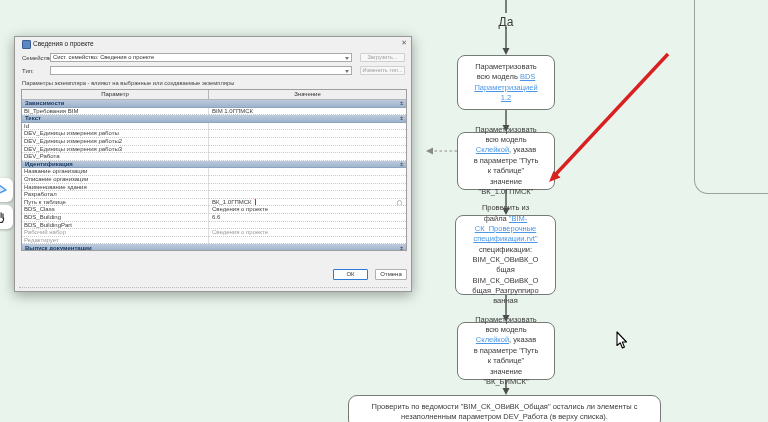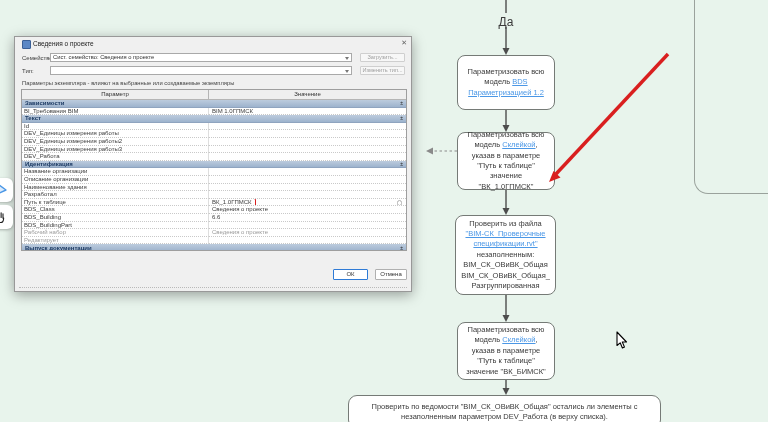--- a/index.html
+++ b/index.html
@@ -8,21 +8,21 @@
     background:#e8f4ec;
     font-family:"Liberation Sans", sans-serif;
     -webkit-font-smoothing:antialiased;
   }
   
   .flowbox{
     position:absolute;box-sizing:border-box;background:#fff;
     border:1.6px solid #757a76;border-radius:8px;
     display:flex;align-items:center;justify-content:center;
     text-align:center;font-size:7.5px;line-height:1.38;color:#3a3a3a;
-    padding:3px 5px;overflow-wrap:anywhere;word-break:break-word;z-index:2;
+    padding:3px 15px;overflow-wrap:anywhere;word-break:break-word;z-index:2;
   }
   .flowbox a, .flowlink{color:#4a97e6;text-decoration:underline;cursor:pointer;}
   #box1{left:457px;top:55px;width:98px;height:55px;}
   #box2{left:457px;top:132px;width:98px;height:58px;}
   #box3{left:455px;top:215px;width:101px;height:80px;}
   #box4{left:457px;top:322px;width:98px;height:58px;}
   #box5{left:348px;top:395px;width:313px;height:34px;border-radius:9px;}
   #da-label{
     position:absolute;left:496px;top:15px;width:20px;text-align:center;
     font-size:12px;color:#3a3a3a;background:#e8f4ec;z-index:2;
@@ -107,21 +107,21 @@
 
 <div id="da-label">Да</div>
 
 <div class="flowbox" id="box1">
   <span><span>Параметризовать всю модель </span><span class="flowlink">BDS Параметризацией 1.2</span><span></span></span>
 </div>
 <div class="flowbox" id="box2">
   <span><span>Параметризовать всю модель </span><span class="flowlink">Склейкой</span><span>, указав в параметре "Путь к таблице" значение "ВК_1.0ГПМСК"</span></span>
 </div>
 <div class="flowbox" id="box3">
-  <span><span>Проверить из файла </span><span class="flowlink">"BIM-СК_Проверочные спецификации.rvt"</span><span> незаполненным: BIM_СК_ОВиВК_Общая BIM_СК_ОВиВК_Общая_Разгруппированная</span></span>
+  <span><span>Проверить из файла </span><span class="flowlink">"BIM-СК_Проверочные спецификации.rvt"</span><span> спецификации: BIM_СК_ОВиВК_Общая BIM_СК_ОВиВК_Общая_Разгруппированная</span></span>
 </div>
 <div class="flowbox" id="box4">
   <span><span>Параметризовать всю модель </span><span class="flowlink">Склейкой</span><span>, указав в параметре "Путь к таблице" значение "ВК_БИМСК"</span></span>
 </div>
 <div class="flowbox" id="box5">
   <span>Проверить по ведомости "BIM_СК_ОВиВК_Общая" остались ли элементы с незаполненным параметром DEV_Работа (в верху списка).</span>
 </div>
 
 <div id="dlg">
   <div id="dlg-title">

